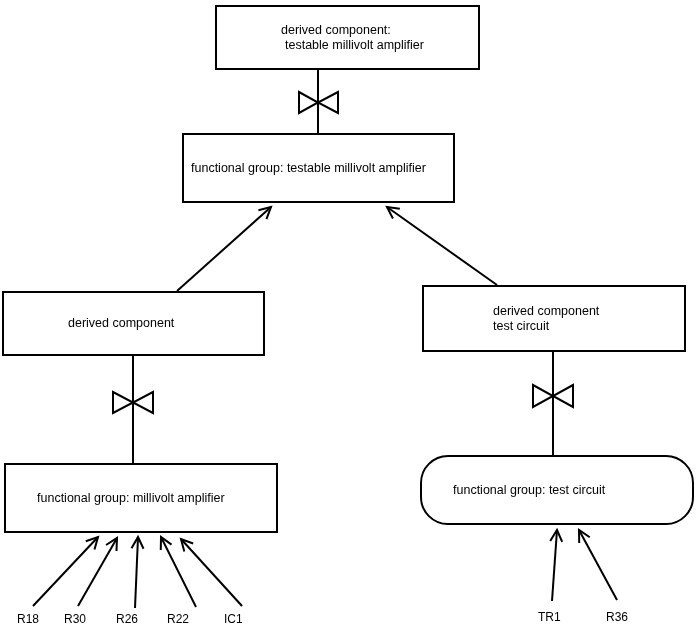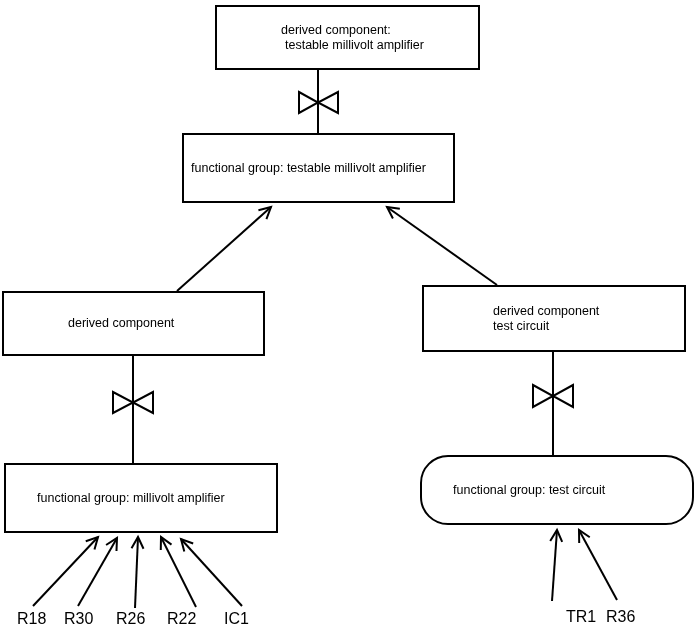--- a/index.html
+++ b/index.html
@@ -34,21 +34,21 @@
     display: flex;
     flex-direction: column;
     justify-content: center;
     font-size: 12.5px;
     line-height: 15px;
     white-space: nowrap;
   }
   .node .ln2-indent { margin-left: 4px; }
   .leaf {
     position: absolute;
-    font-size: 16px;
+    font-size: 12px;
     line-height: 16px;
     white-space: nowrap;
   }
 </style>
 </head>
 <body>
 
 <div class="canvas">
 
   <svg class="overlay" width="698" height="631" viewBox="0 0 698 631">
@@ -104,16 +104,16 @@
 
   <div class="node" style="left:420px; top:455px; width:274px; height:70px; padding-left:31px;border-radius:28px;">
     <span>functional group: test circuit</span>
   </div>
 
   <div class="leaf" style="left:17px;  top:611px;">R18</div>
   <div class="leaf" style="left:64px;  top:611px;">R30</div>
   <div class="leaf" style="left:116px; top:611px;">R26</div>
   <div class="leaf" style="left:167px; top:611px;">R22</div>
   <div class="leaf" style="left:212px; top:611px;margin-left:12px;">IC1</div>
-  <div class="leaf" style="left:566px; top:609px;text-align:center;">TR1</div>
+  <div class="leaf" style="left:538px; top:609px;text-align:center;">TR1</div>
   <div class="leaf" style="left:606px; top:609px;">R36</div>
 
 </div>
 
 </body></html>

